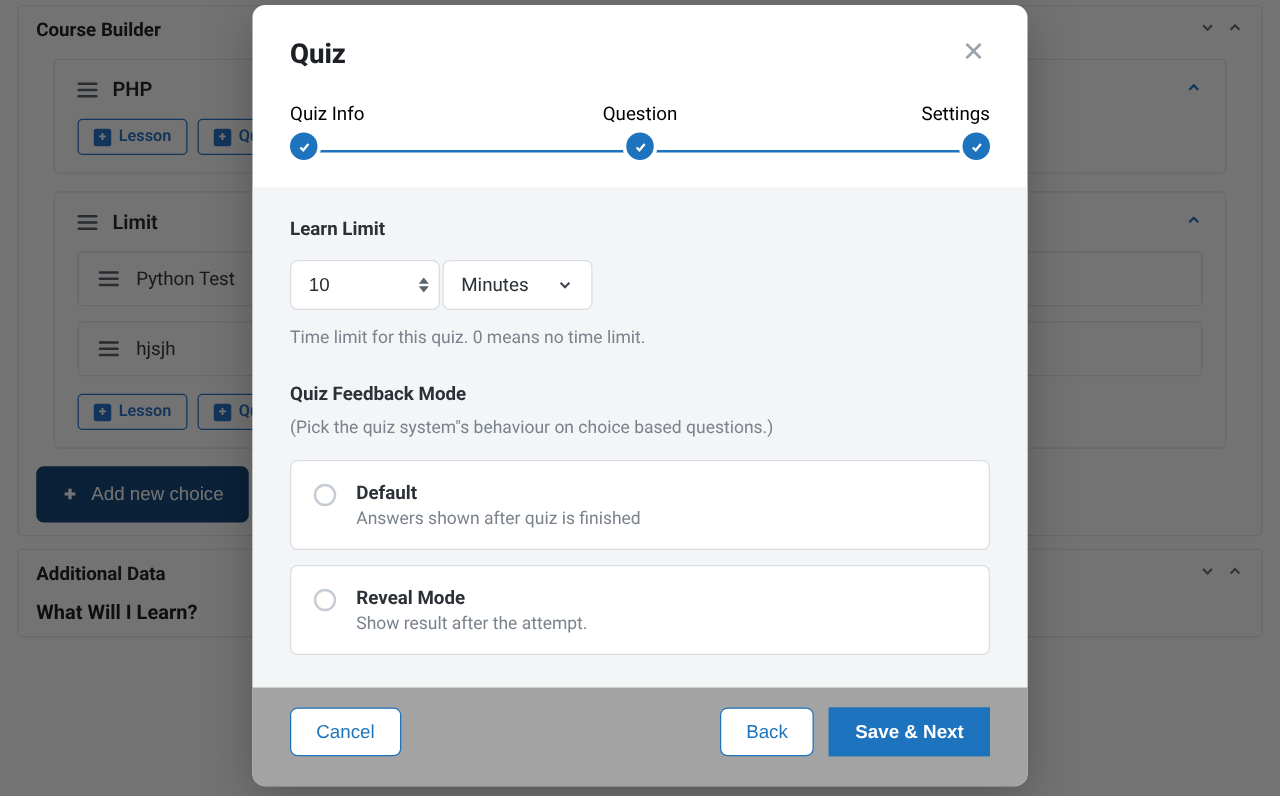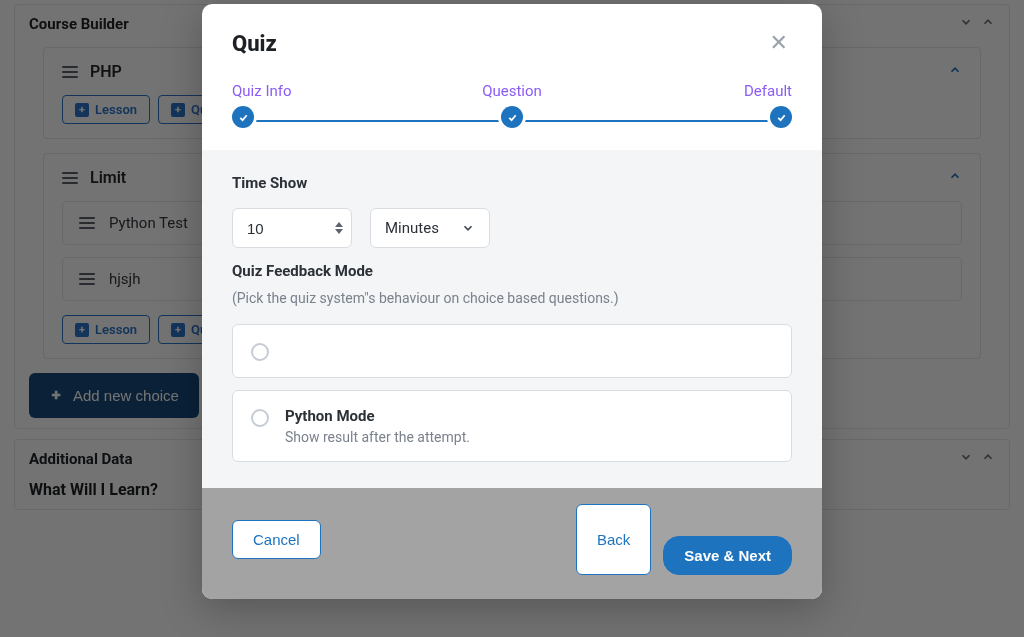--- a/index.html
+++ b/index.html
@@ -91,36 +91,36 @@
     .modal-title { font-size:22px; font-weight:800; color:#1d2125; }
     .close-x { color:#9aa2ad; font-size:22px; cursor:pointer; padding:4px; line-height:1; }
 
     .stepper {
       position:relative; margin:14px 30px 22px 30px;
       display:flex; justify-content:space-between; align-items:flex-start;
     }
     .step { display:flex; flex-direction:column; align-items:center; gap:6px; z-index:2; width:90px; }
     .step.first { align-items:flex-start; }
     .step.last { align-items:flex-end; }
-    .step-label { font-size:15px; color:#8b5cf6; }
+    .step-label { font-size:15px; color:#000000; }
     .step-dot {
       width:22px; height:22px; border-radius:50%; background:#1e73be;
       display:flex; align-items:center; justify-content:center; color:#fff;
       box-shadow:0 0 0 3px #fff;
     }
     .stepper-line {
       position:absolute; left:9px; right:9px; top:38px; height:2px; background:#1e73be; z-index:1;
     }
     .step-dot svg { width:11px; height:11px; }
 
     .modal-body {
       background:#f3f5f7; padding:24px 30px 14px 30px; flex:1; overflow:auto;
     }
     .section-label { font-weight:700; color:#2b3137; font-size:15px; margin-bottom:16px; }
-    .row { display:flex; align-items:flex-end; gap:18px; margin-bottom:14px; }
+    .row { display:flex; align-items:flex-end; gap:2px; margin-bottom:14px; }
 
     .num-input {
       position:relative; width:120px; height:40px; background:#fff;
       border:1px solid #d9dde2; border-radius:6px; display:flex; align-items:center;
       padding:0 28px 0 14px;
     }
     .num-input input {
       border:none; outline:none; width:100%; font-size:15px; color:#2b3137; background:transparent;
     }
     .spinner { position:absolute; right:8px; display:flex; flex-direction:column; gap:2px; }
@@ -164,21 +164,21 @@
       padding:16px 30px 24px 30px; display:flex; justify-content:space-between; align-items:center;
       background:#a3a3a3;
     }
     .btn-ghost {
       border:1px solid #1e73be; color:#1e73be; background:#fff; padding:10px 20px;
       border-radius:6px; font-size:15px; font-weight:500; cursor:pointer;
     }
     .footer-right { display:flex; gap:12px;padding-left:18px; }
     .btn-primary {
       border:1px solid #1e73be; color:#fff; background:#1e73be; padding:10px 20px;
-      border-radius:16px; font-size:15px; font-weight:600; cursor:pointer;margin-top:32px;
+      border-radius:0; font-size:15px; font-weight:600; cursor:pointer;
     }
   </style>
 </head>
 <body>
 
 <div class="bg">
   <div class="bg-panel">
     <div class="bg-header">
       <span>Course Builder</span>
       <div class="chev-col">
@@ -314,62 +314,67 @@
       </div>
       <div class="step">
         <div class="step-label">Question</div>
         <div class="step-dot">
           <svg viewBox="0 0 24 24" fill="none" stroke="currentColor" stroke-width="4">
               <polyline points="5 13 10 18 19 7"></polyline>
             </svg>
         </div>
       </div>
       <div class="step last">
-        <div class="step-label">Default</div>
+        <div class="step-label">Settings</div>
         <div class="step-dot">
           <svg viewBox="0 0 24 24" fill="none" stroke="currentColor" stroke-width="4">
               <polyline points="5 13 10 18 19 7"></polyline>
             </svg>
         </div>
       </div>
     </div>
 
     <div class="modal-body">
-      <div class="section-label">Time Show</div>
+      <div class="section-label">Learn Limit</div>
 
       <div class="row">
         <div class="num-input">
           <input type="text" value="10" style="">
           <div class="spinner">
             <span class="up"></span>
             <span class="down"></span>
           </div>
         </div>
 
         <div class="select">
           <span>Minutes</span>
           <svg viewBox="0 0 24 24" fill="none" stroke="currentColor" stroke-width="3">
               <polyline points="6 9 12 15 18 9"></polyline>
             </svg>
         </div>
 
       </div>
 
+      <div class="help-text">Time limit for this quiz. 0 means no time limit.</div>
 
       <div class="section-label">Quiz Feedback Mode</div>
       <div class="subtext">(Pick the quiz system"s behaviour on choice based questions.)</div>
-
-      <div class="radio-card">
-        <div class="radio-dot"></div>
-      </div>
 
       <div class="radio-card">
         <div class="radio-dot"></div>
         <div class="radio-info">
-          <div class="label">Python Mode</div>
+          <div class="label">Default</div>
+          <div class="desc">Answers shown after quiz is finished</div>
+        </div>
+      </div>
+
+      <div class="radio-card">
+        <div class="radio-dot"></div>
+        <div class="radio-info">
+          <div class="label">Reveal Mode</div>
           <div class="desc">Show result after the attempt.</div>
         </div>
       </div>
     </div>
 
     <div class="modal-footer">
       <button class="btn-ghost">Cancel</button>
       <div class="footer-right">
         <button class="btn-ghost">Back</button>
         <button class="btn-primary">Save &amp; Next</button>

